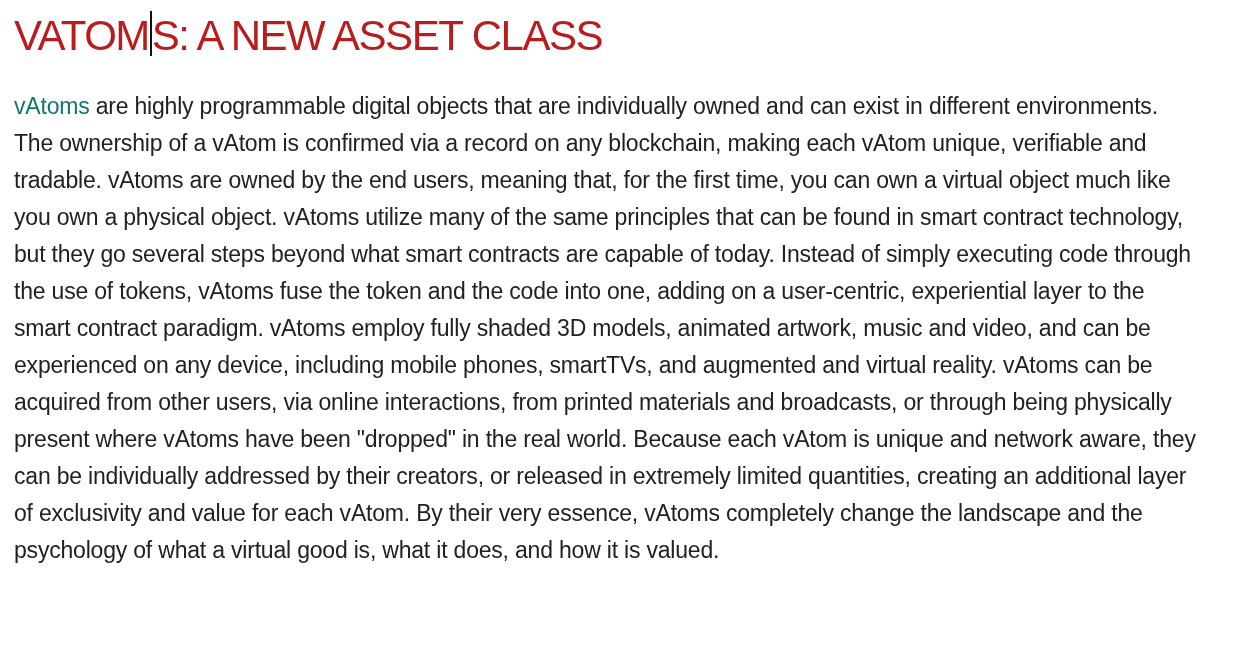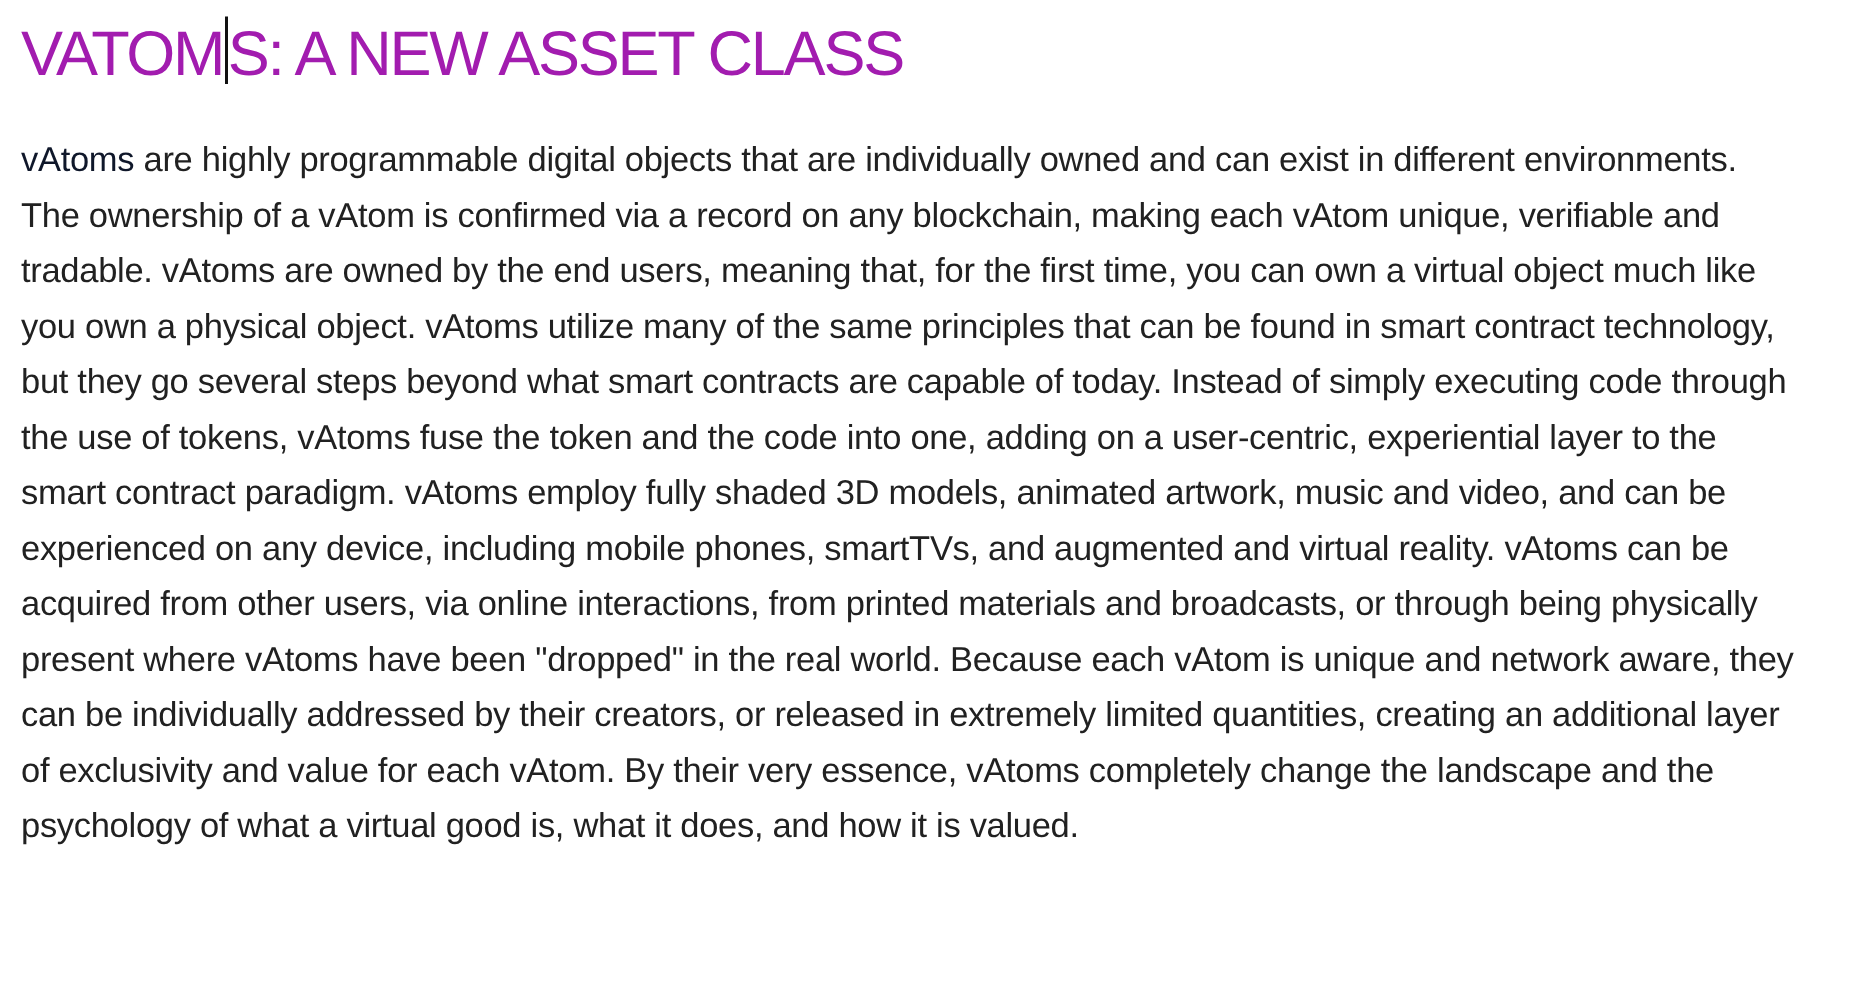--- a/index.html
+++ b/index.html
@@ -15,21 +15,21 @@
     color: #212121;
   }
   .page {
     padding: 10px 15px 0 14px;
   }
   h1.page-title {
     margin: 0;
     font-size: 42px;
     font-weight: 300;
     letter-spacing: -1.5px;
-    color: #a21caf;
+    color: #b91c1c;
     line-height: 52px;
     white-space: nowrap;
   }
   .text-cursor {
     display: inline-block;
     width: 2px;
     height: 1.06em;
     background: #111111;
     vertical-align: -0.14em;
     margin: 0 0 0 1px;
@@ -38,21 +38,21 @@
     margin: 0;
     padding-top: 26px;
     max-width: 1185px;
     font-size: 23px;
     line-height: 37px;
     letter-spacing: -0.2px;
     font-weight: 400;
     color: #212121;
   }
   a.vatoms-link {
-    color: #0f172a;
+    color: #0f766e;
     text-decoration: none;
     cursor: pointer;
   }
 </style>
 </head>
 <body>
 
 <div class="page">
 
   <h1 class="page-title"><span>VATOM</span><span class="text-cursor"></span><span>S: A NEW ASSET CLASS</span></h1>

